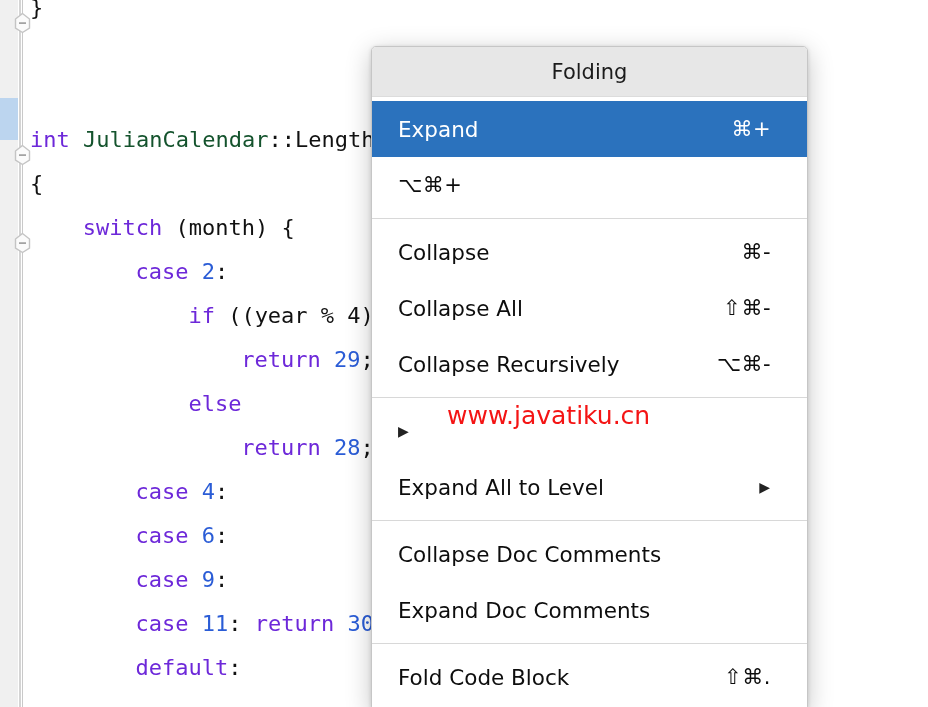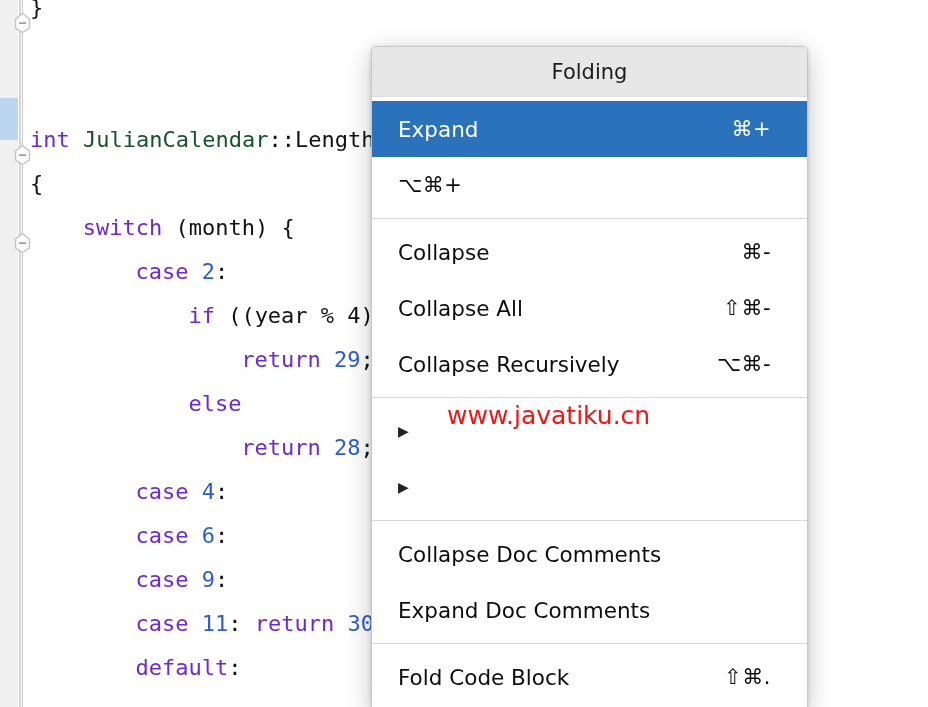--- a/index.html
+++ b/index.html
@@ -221,20 +221,21 @@
       </div>
       <div class="menu-item">
         <span class="mi-label">Collapse Recursively</span>
         <span class="mi-shortcut">⌥⌘-</span>
       </div>
       <div class="menu-sep"></div>
       <div class="menu-item">
         <span class="mi-arrow">▶</span>
       </div>
       <div class="menu-item">
+        <span class="mi-label">Expand All to Level</span>
         <span class="mi-arrow">▶</span>
       </div>
       <div class="menu-sep"></div>
       <div class="menu-item">
         <span class="mi-label">Collapse Doc Comments</span>
       </div>
       <div class="menu-item">
         <span class="mi-label">Expand Doc Comments</span>
       </div>
       <div class="menu-sep"></div>

